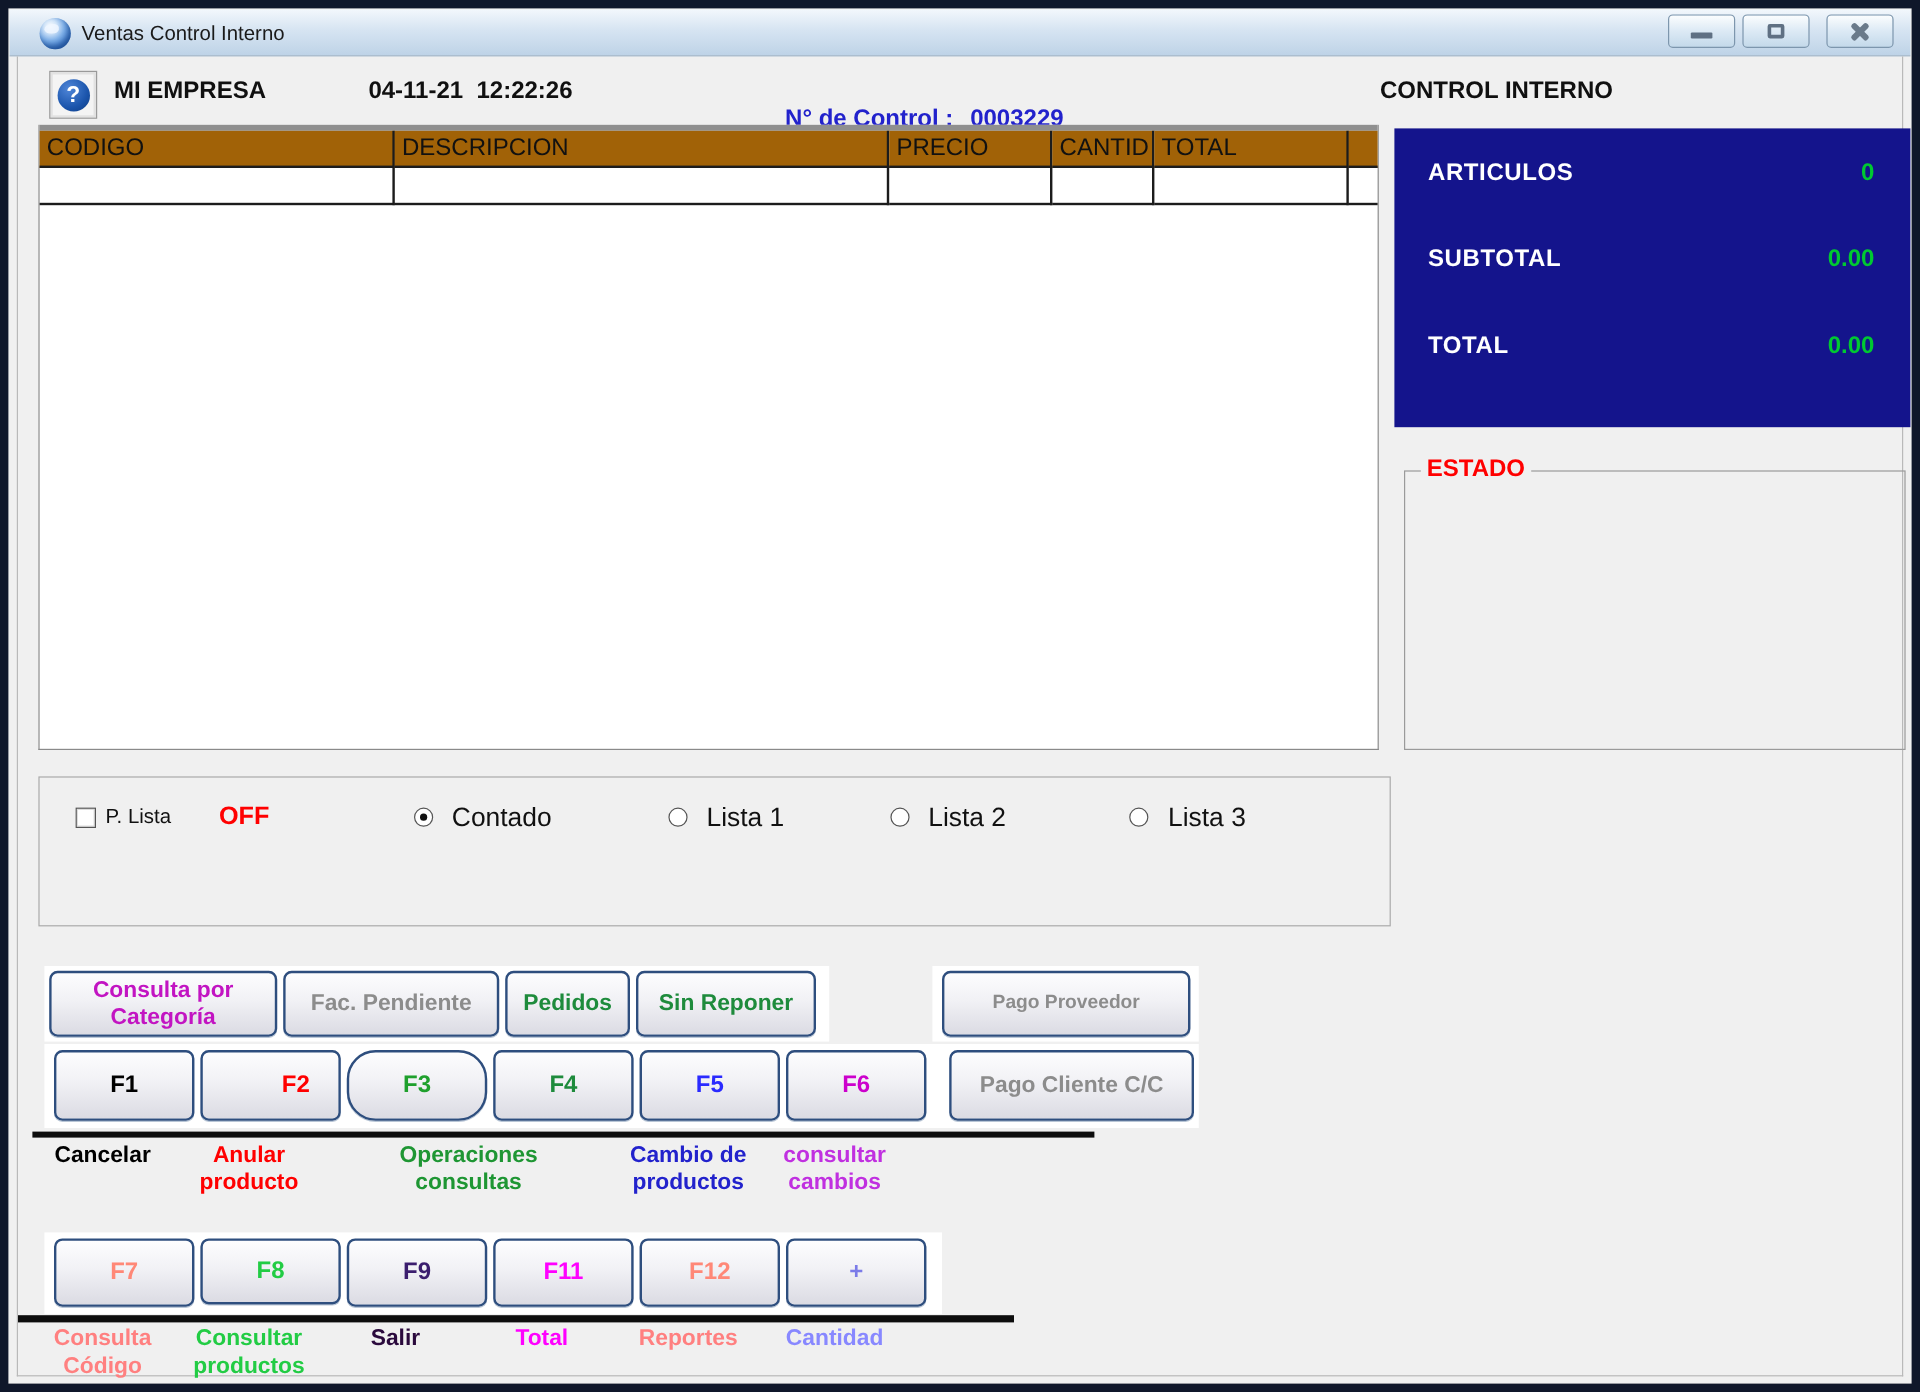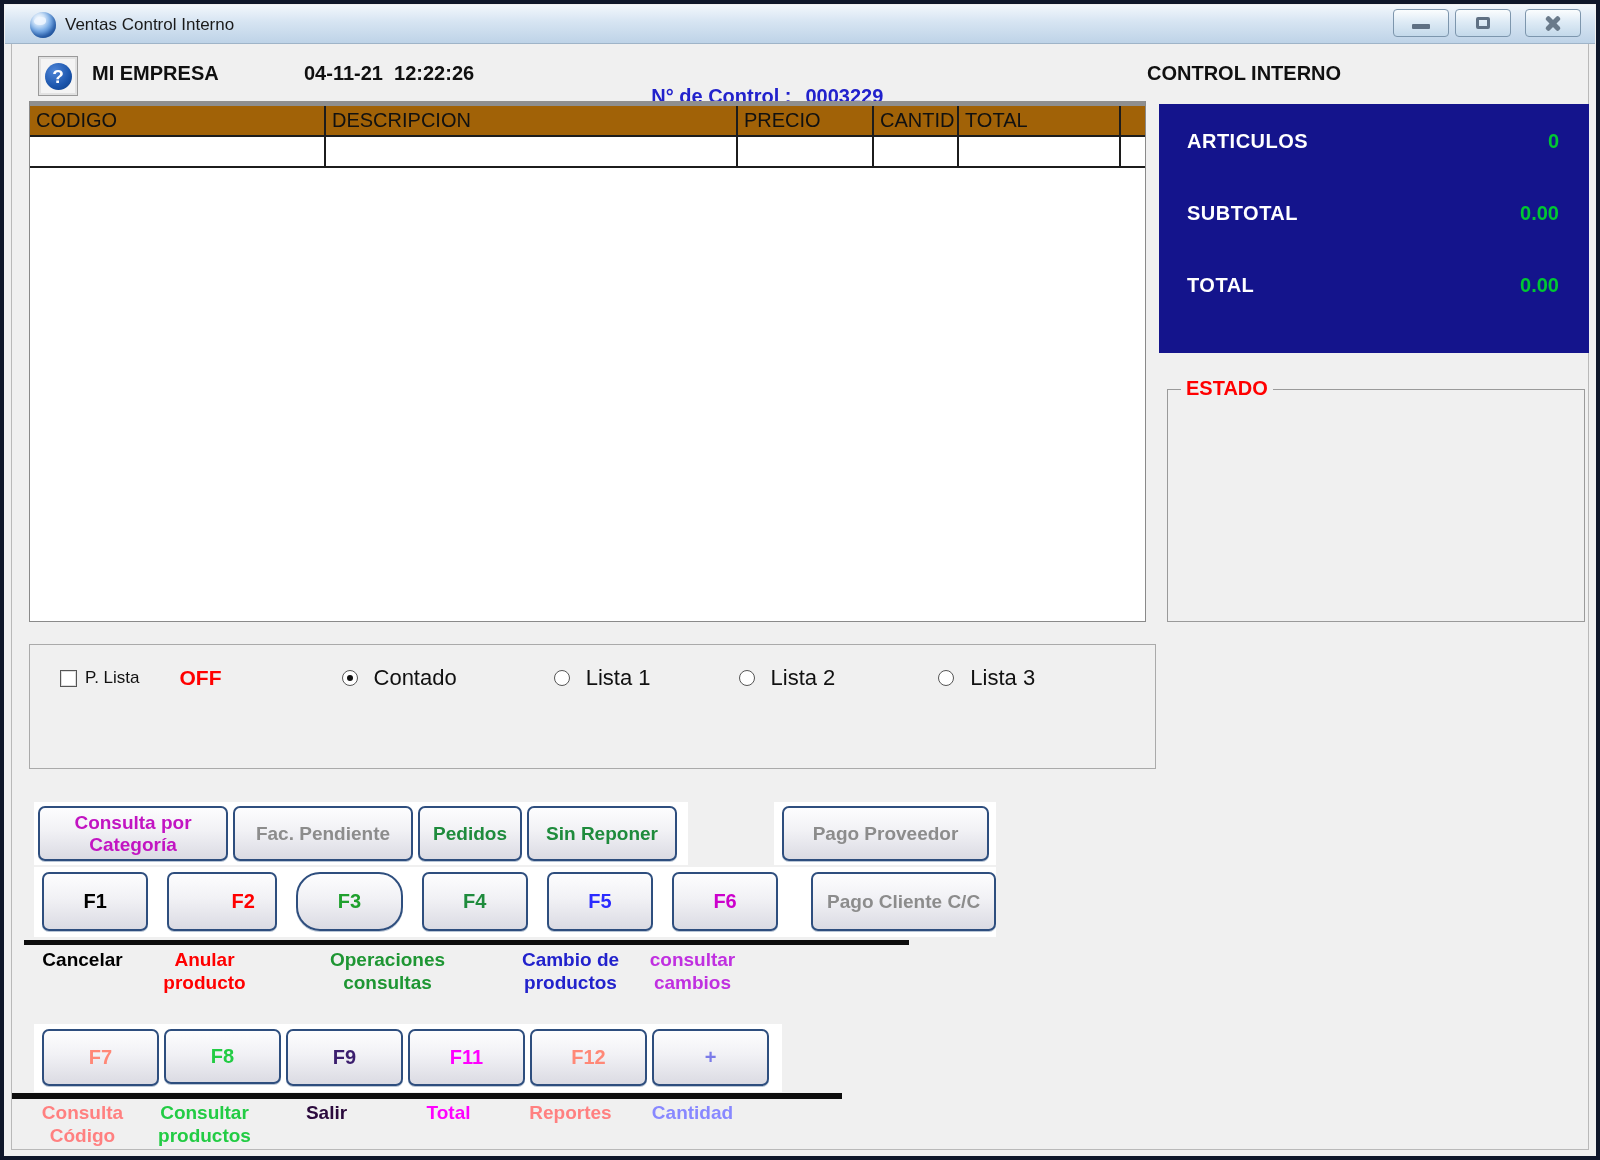--- a/index.html
+++ b/index.html
@@ -1,20 +1,20 @@
 <!DOCTYPE html>
 <html><head>
 <meta charset="utf-8">
 <style>
   * { margin:0; padding:0; box-sizing:border-box; }
   html,body { width:1600px; height:1160px; }
   body { font-family:"Liberation Sans","DejaVu Sans",sans-serif; background:#e8e8e8; }
 
   .window { position:absolute; left:0; top:0; width:1600px; height:1160px;
-            background:#f0f0f0; border:4px solid #0f172a; overflow:hidden; }
+            background:#f0f0f0; border:7px solid #0f172a; overflow:hidden; }
   .inner-frame { position:absolute; left:7px; top:40px; right:7px; bottom:6px;
                  border:1px solid #b9b9b9; border-top:none; pointer-events:none; }
 
   
   .titlebar { position:absolute; left:1px; top:1px; right:1px; height:39px;
               background:linear-gradient(#f2f7fc, #d6e4f2 45%, #bed3e7);
               border-bottom:1px solid #9fb4c8; }
   .app-icon { position:absolute; left:25px; top:7px; width:26px; height:26px; border-radius:50%;
               background:radial-gradient(circle at 35% 28%, #ffffff 0%, #cfe3f8 22%, #7fb0e8 45%, #3a76c8 72%, #1c4d96 100%);
               box-shadow:inset -2px -3px 4px rgba(20,60,120,.5); }
@@ -89,22 +89,22 @@
   
   .white-backing { position:absolute; background:#ffffff; }
   .btn { border:2px solid #2e4e7e; border-radius:7px;
          background:linear-gradient(#fdfdfe, #f1f1f5 45%, #dbdbe3);
          box-shadow:0 1px 0 #b9c6d6; font-weight:bold; text-align:center;
          display:flex; align-items:center; justify-content:center;
          white-space:pre-line; line-height:1.15; cursor:default; }
   .backing-actions { left:30px; top:798px; width:654px; height:63px; padding:4px; display:flex; gap:5px; }
   .btn-action { height:55px; font-size:19px; }
   .backing-pagoprov { left:770px; top:798px; width:222px; height:63px; padding:4px 0 0 8px; }
-  .btn-pago { width:207px; height:55px; font-size:19px; }
-  .backing-fkeys-top { left:30px; top:863px; width:962px; height:70px; padding:5px 0 0 8px; display:flex; gap:19px; }
+  .btn-pago { width:207px; height:55px; font-size:16px; }
+  .backing-fkeys-top { left:30px; top:863px; width:962px; height:70px; padding:5px 0 0 8px; display:flex; gap:5px; }
   .btn-fkey { width:117px; height:59px; font-size:20px; }
   .backing-fkeys-bottom { left:30px; top:1020px; width:748px; height:68px; padding:5px 0 0 8px; display:flex; gap:5px; }
   .sep-line { position:absolute; background:#0d0d0d; }
   .sep1 { left:20px; top:936px; width:885px; height:5px; }
   .sep2 { left:8px; top:1089px; width:830px; height:6px; }
 
   
   .captions { position:absolute; left:20px; display:flex; }
   .caption { font-size:19px; font-weight:bold; text-align:center; white-space:pre-line; line-height:1.2; }
   .cap-top { top:945px; }

